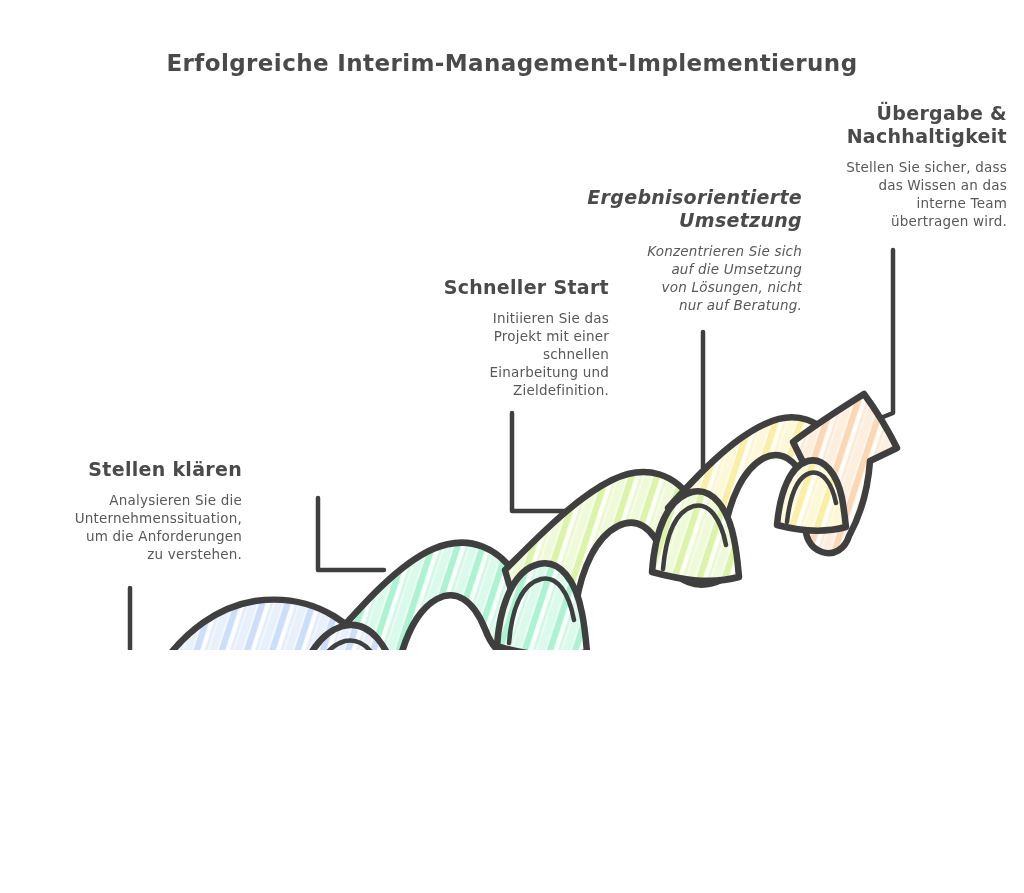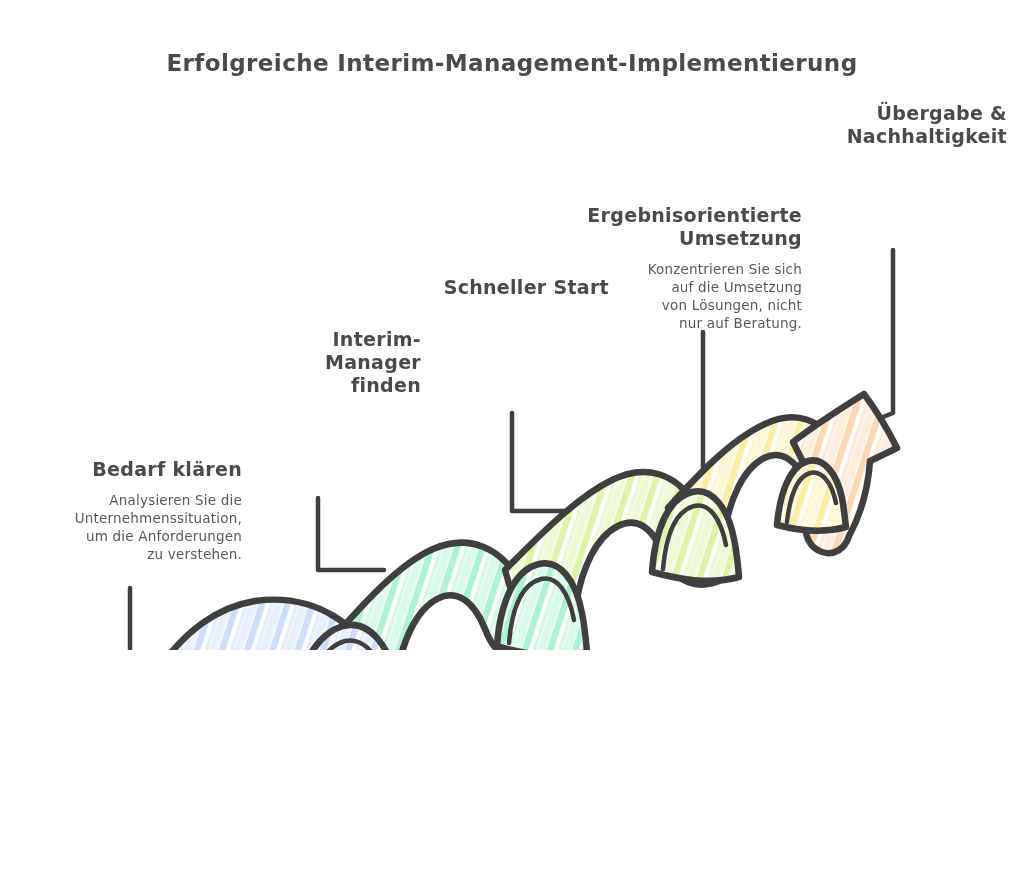--- a/index.html
+++ b/index.html
@@ -8,21 +8,21 @@
   #ribbon-svg{position:absolute;left:0;top:0;}
   .page-title{position:absolute;left:512px;top:50px;transform:translateX(-50%);
       white-space:nowrap;font-size:23px;font-weight:bold;color:#4a4a4a;letter-spacing:.4px;}
   .step{position:absolute;transform:translateX(-50%);text-align:right;}
   .step-heading{font-size:19px;line-height:1.22;font-weight:bold;color:#4a4a4a;
       white-space:pre-line;margin-bottom:11px;letter-spacing:.3px;}
   .step-desc{font-size:13.5px;line-height:1.33;color:#585858;white-space:pre-line;letter-spacing:.2px;}
   .s1{left:136px;top:458px;width:212px;}
   .s2{left:325px;top:328px;width:192px;}
   .s3{left:513px;top:276px;width:192px;}
-  .s4{left:681px;top:204px;width:242px;}
+  .s4{left:681px;top:186px;width:242px;font-style:italic;}
   .s5{left:896px;top:102px;width:222px;}
 </style>
 </head>
 <body>
 
 <div id="stage">
 
   <svg id="ribbon-svg" width="1024" height="893" viewBox="0 0 1024 893">
     <defs>
       <pattern id="hatch0" width="24" height="28" patternUnits="userSpaceOnUse" patternTransform="rotate(18)">
@@ -116,44 +116,50 @@
         <path d="M509,643 C512,607 522,584 541,579 C557,575 569,593 574,620"></path>
         <path d="M663,569 C666,534 676,511 694,506 C709,502 721,519 726,545"></path>
         <path d="M787,522 C790,496 797,477 810,473 C822,470 832,483 836,503"></path>
       </g>
     </g>
   </svg>
 
   <div class="page-title">Erfolgreiche Interim-Management-Implementierung</div>
 
   <div class="step s1">
-    <div class="step-heading">Bedarf klären</div>
+    <div class="step-heading">Stellen klären</div>
     <div class="step-desc">Analysieren Sie die
 Unternehmenssituation,
 um die Anforderungen
 zu verstehen.</div>
   </div>
 
   <div class="step s2">
-    <div class="step-heading">Interim-
-Manager
-finden</div>
   </div>
 
   <div class="step s3">
     <div class="step-heading">Schneller Start</div>
+    <div class="step-desc">Initiieren Sie das
+Projekt mit einer
+schnellen
+Einarbeitung und
+Zieldefinition.</div>
   </div>
 
   <div class="step s4">
     <div class="step-heading">Ergebnisorientierte
 Umsetzung</div>
     <div class="step-desc">Konzentrieren Sie sich
 auf die Umsetzung
 von Lösungen, nicht
 nur auf Beratung.</div>
   </div>
 
   <div class="step s5">
     <div class="step-heading">Übergabe &amp;
 Nachhaltigkeit</div>
+    <div class="step-desc">Stellen Sie sicher, dass
+das Wissen an das
+interne Team
+übertragen wird.</div>
   </div>
 
 </div>
 
 </body></html>

